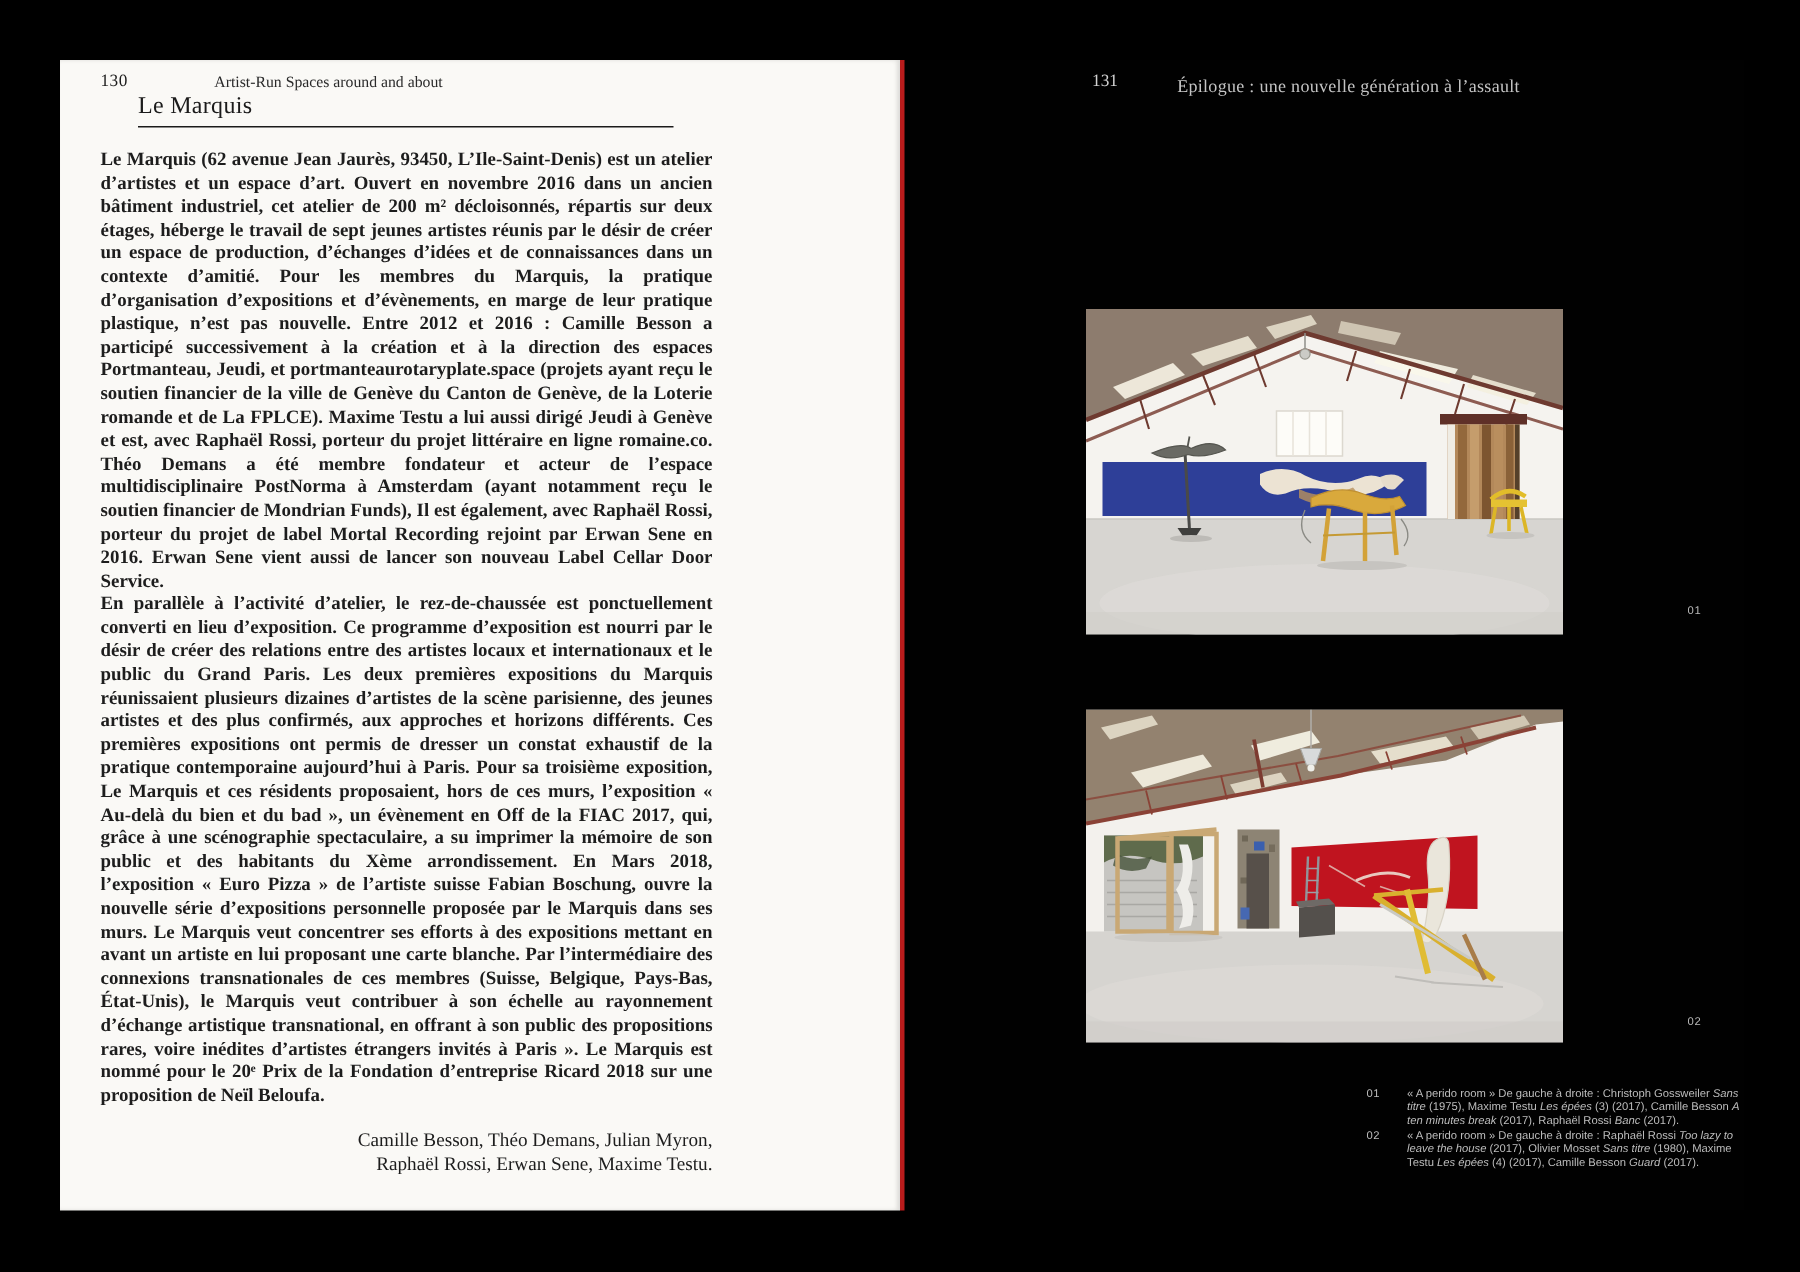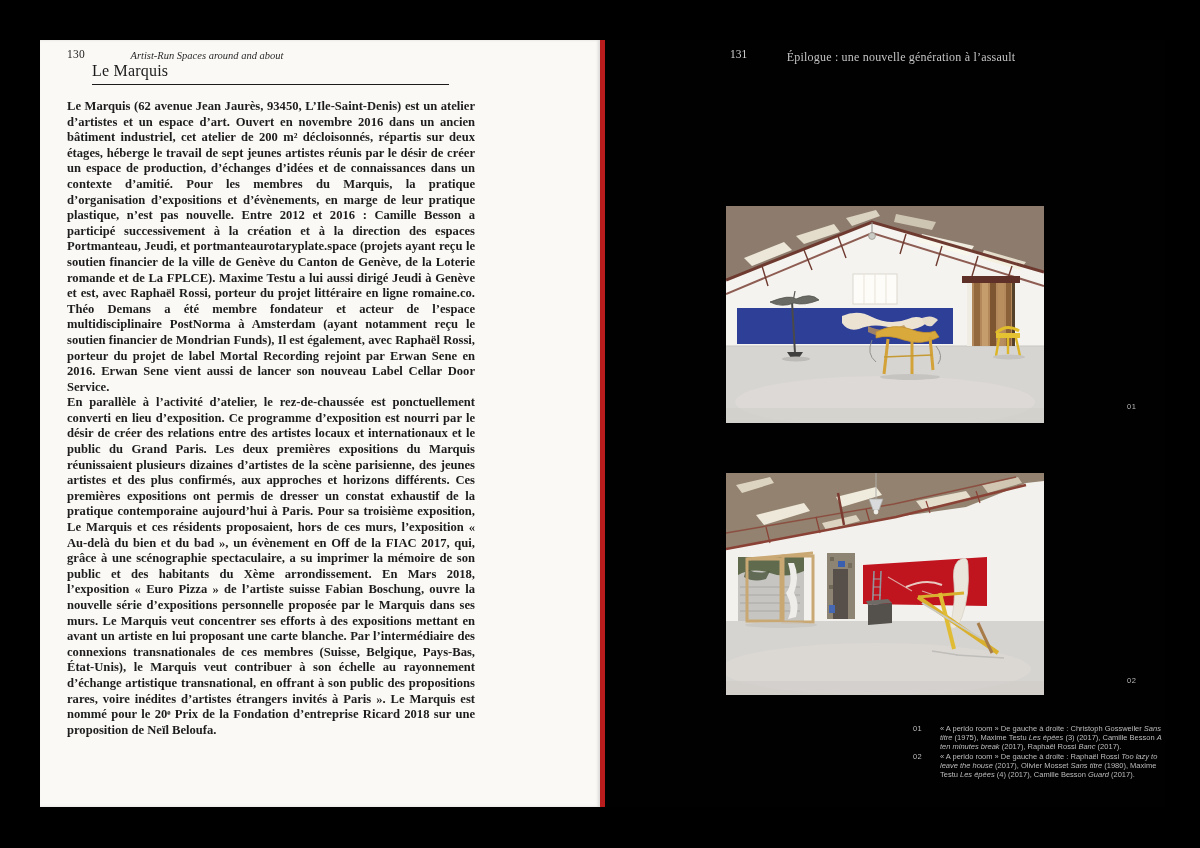--- a/index.html
+++ b/index.html
@@ -1,24 +1,24 @@
 <!DOCTYPE html>
 <html lang="fr"><head>
 <meta charset="utf-8">
 <style>
   html,body{margin:0;padding:0;background:#000;}
   body{width:1200px;height:848px;position:relative;overflow:hidden;
        font-family:"Liberation Serif", serif;}
   .spread{position:absolute;left:0;top:0;width:1200px;height:622px;background:#000;}
   .page{position:absolute;top:40px;height:767px;width:560px;}
   .page-left{left:40px;background:#faf9f6;color:#1b1b1b;box-shadow:inset -2px 0 3px rgba(0,0,0,.12);}
-  .page-right{left:600px;background:#010101;color:#c9c9c9;border-left:5px solid #b91c1c;}
+  .page-right{left:600px;background:#010101;color:#c9c9c9;border-left:3px solid #b91c1c;}
   .pagenum-left{position:absolute;left:27px;top:8px;font-size:11.5px;letter-spacing:.3px;}
-  .runhead-left{position:absolute;left:167px;top:10px;transform:translateX(-50%);
-                font-style:italic;font-size:10.5px;color:#2a2a2a;white-space:nowrap;}
+  .runhead-left{position:absolute;left:179px;top:10px;transform:translateX(-50%);
+                font-size:10.5px;color:#2a2a2a;white-space:nowrap;}
   .title{position:absolute;left:52px;top:22px;font-size:16px;letter-spacing:.2px;}
   .title-rule{position:absolute;left:52px;top:44px;width:357px;border-bottom:1px solid #1b1b1b;}
   .bodycol{position:absolute;left:27px;top:59px;width:408px;}
   .bodycol p{margin:0;font-size:12.6px;line-height:15.6px;text-align:justify;
              hyphens:auto;-webkit-hyphens:auto;color:#1d1d1d;font-weight:bold;}
   .byline{margin-top:14px;font-size:12.8px;line-height:16px;text-align:right;color:#1d1d1d;}
   .pagenum-right{position:absolute;left:125px;top:8px;font-size:11.5px;color:#d2d2d2;}
   .runhead-right{position:absolute;left:296px;top:10px;transform:translateX(-50%);
                  font-size:12px;color:#c4c4c4;white-space:nowrap;letter-spacing:.2px;}
   figure{margin:0;padding:0;position:absolute;}
@@ -41,20 +41,24 @@
 <div class="spread">
 
   <section class="page page-left">
     <div class="pagenum-left">130</div>
     <div class="runhead-left">Artist-Run Spaces around and about</div>
     <h1 class="title" style="font-weight:normal;margin:0;">Le Marquis</h1>
     <div class="title-rule"></div>
     <div class="bodycol">
       <p>Le Marquis (62 avenue Jean Jaurès, 93450, L’Ile-Saint-Denis) est un atelier d’artistes et un espace d’art. Ouvert en novembre 2016 dans un ancien bâtiment industriel, cet atelier de 200 m² décloisonnés, répartis sur deux étages, héberge le travail de sept jeunes artistes réunis par le désir de créer un espace de production, d’échanges d’idées et de connaissances dans un contexte d’amitié. Pour les membres du Marquis, la pratique d’organisation d’expositions et d’évènements, en marge de leur pratique plastique, n’est pas nouvelle. Entre 2012 et 2016 : Camille Besson a participé successivement à la création et à la direction des espaces Portmanteau, Jeudi, et portmanteaurotaryplate.space (projets ayant reçu le soutien financier de la ville de Genève du Canton de Genève, de la Loterie romande et de La FPLCE). Maxime Testu a lui aussi dirigé Jeudi à Genève et est, avec Raphaël Rossi, porteur du projet littéraire en ligne romaine.co. Théo Demans a été membre fondateur et acteur de l’espace multidisciplinaire PostNorma à Amsterdam (ayant notamment reçu le soutien financier de Mondrian Funds), Il est également, avec Raphaël Rossi, porteur du projet de label Mortal Recording rejoint par Erwan Sene en 2016. Erwan Sene vient aussi de lancer son nouveau Label Cellar Door Service.</p>
       <p>En parallèle à l’activité d’atelier, le rez-de-chaussée est ponctuellement converti en lieu d’exposition. Ce programme d’exposition est nourri par le désir de créer des relations entre des artistes locaux et internationaux et le public du Grand Paris. Les deux premières expositions du Marquis réunissaient plusieurs dizaines d’artistes de la scène parisienne, des jeunes artistes et des plus confirmés, aux approches et horizons différents. Ces premières expositions ont permis de dresser un constat exhaustif de la pratique contemporaine aujourd’hui à Paris. Pour sa troisième exposition, Le Marquis et ces résidents proposaient, hors de ces murs, l’exposition « Au-delà du bien et du bad », un évènement en Off de la FIAC 2017, qui, grâce à une scénographie spectaculaire, a su imprimer la mémoire de son public et des habitants du Xème arrondissement. En Mars 2018, l’exposition « Euro Pizza » de l’artiste suisse Fabian Boschung, ouvre la nouvelle série d’expositions personnelle proposée par le Marquis dans ses murs. Le Marquis veut concentrer ses efforts à des expositions mettant en avant un artiste en lui proposant une carte blanche. Par l’intermédiaire des connexions transnationales de ces membres (Suisse, Belgique, Pays-Bas, État-Unis), le Marquis veut contribuer à son échelle au rayonnement d’échange artistique transnational, en offrant à son public des propositions rares, voire inédites d’artistes étrangers invités à Paris ». Le Marquis est nommé pour le 20ᵉ Prix de la Fondation d’entreprise Ricard 2018 sur une proposition de Neïl Beloufa.</p>
+      <div class="byline">
+        <div>Camille Besson, Théo Demans, Julian Myron,</div>
+        <div>Raphaël Rossi, Erwan Sene, Maxime Testu.</div>
+      </div>
     </div>
   </section>
 
   <section class="page page-right">
     <div class="pagenum-right">131</div>
     <div class="runhead-right">Épilogue : une nouvelle génération à l’assault</div>
 
     <figure class="photo1">
       <svg viewBox="0 0 318 217" preserveAspectRatio="none">
         <rect width="318" height="217" fill="#efede9"></rect>

